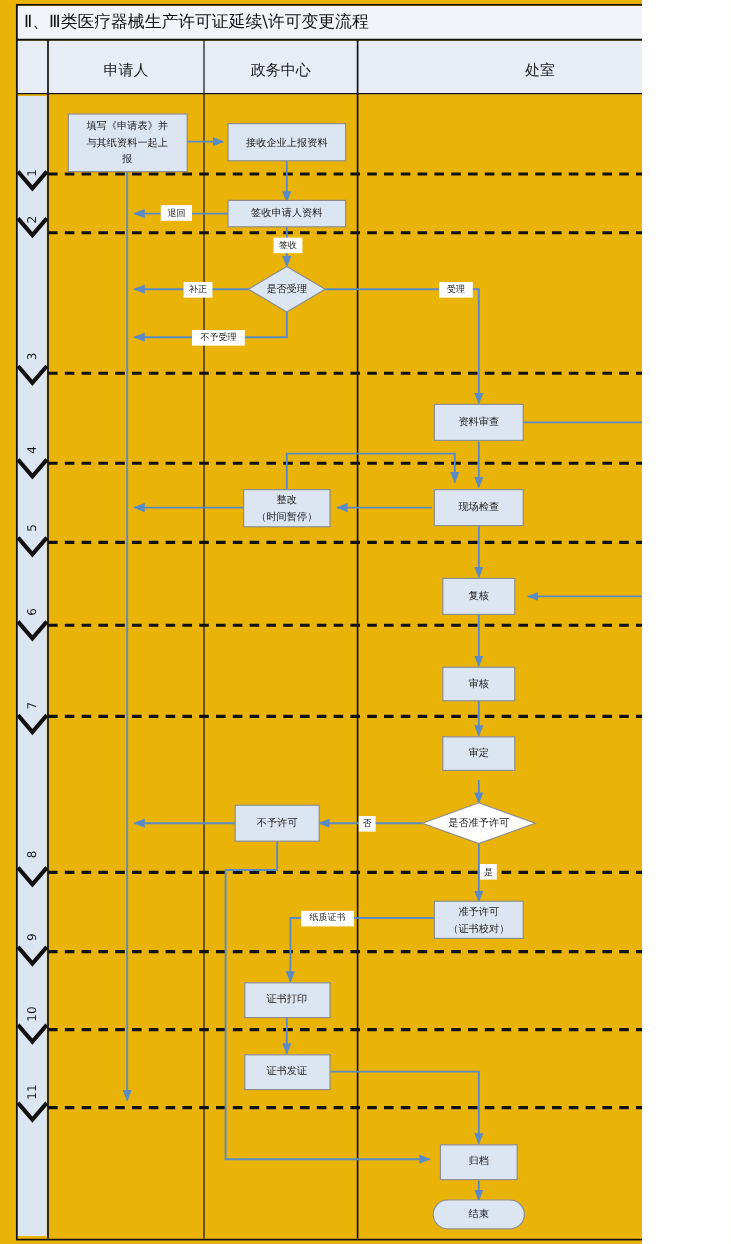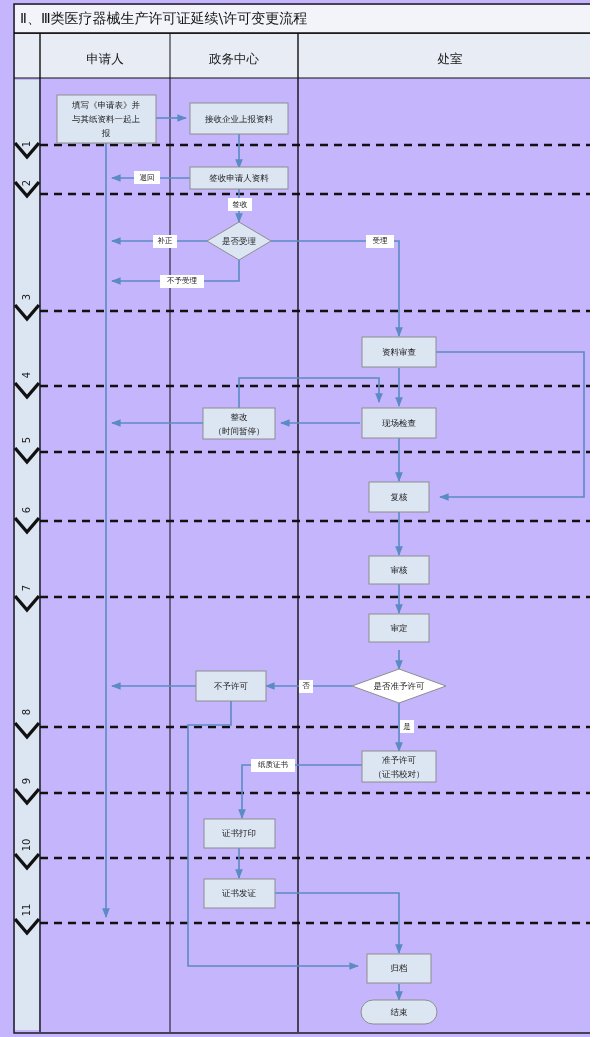--- a/index.html
+++ b/index.html
@@ -1,17 +1,17 @@
 <!DOCTYPE html>
 <html><head>
 <meta charset="utf-8">
 <style>
   html,body{margin:0;padding:0;background:#fff;}
   body{font-family:"DejaVu Sans","Liberation Sans",sans-serif;}
-  #root{position:relative;width:590px;height:1037px;overflow:hidden;background:#c4b5fd;}
+  #root{position:relative;width:535px;height:1037px;overflow:hidden;background:#eab308;}
   svg{position:absolute;left:0;top:0;}
   .nd{font-size:8.5px;fill:#1a1a1a;}
   .hdr{font-size:12.5px;fill:#1a1a1a;}
   .title{font-size:14px;fill:#111;}
   .lbl{font-size:7.5px;fill:#1a1a1a;}
   .num{font-size:10px;fill:#1a1a1a;}
   text{font-family:"DejaVu Sans","Liberation Sans",sans-serif;dominant-baseline:middle;}
 </style>
 </head>
 <body>

